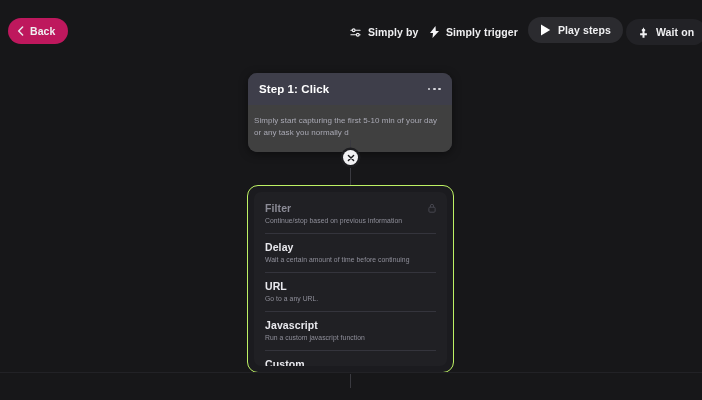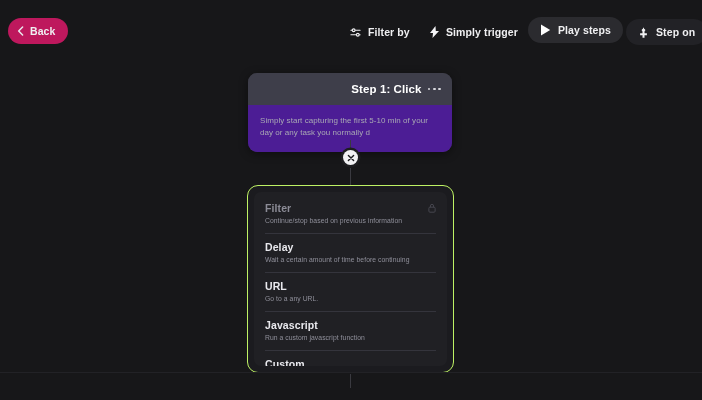--- a/index.html
+++ b/index.html
@@ -75,21 +75,21 @@
     top: 73px;
     width: 204px;
     border-radius: 9px;
     overflow: hidden;
     background: #2b2b31;
     box-shadow: 0 2px 10px rgba(0,0,0,.45);
   }
   #step-card-header {
     display: flex;
     align-items: center;
-    justify-content: flex-end;
+    justify-content: space-between;
     height: 28px;
     padding: 16px 11px;
     background: #3e3e4a;
   }
   #step-card-title {
     font-size: 11.5px;
     font-weight: bold;
     color: #ffffff;
     letter-spacing: 0.1px;
   }
@@ -97,22 +97,22 @@
     display: flex;
     gap: 2.5px;
     cursor: pointer;
     padding: 4px 0 4px 6px;
   }
   #step-card-menu-icon i {
     width: 2.8px; height: 2.8px; border-radius: 50%;
     background: #d8d8de; display: block;
   }
   #step-card-body {
-    padding: 10px 11px 12px 12px;
-    background: #4c1d95;
+    padding: 10px 11px 12px 6px;
+    background: #404040;
   }
   #step-card-desc {
     font-size: 8px;
     line-height: 1.55;
     color: #a9a9b4;
     letter-spacing: 0.05px;
   }
 
   
   .conn {
@@ -211,21 +211,21 @@
   </div>
 
   <div class="plain" id="filter-by-button">
     <span class="ico">
       <svg width="11" height="11" viewBox="0 0 12 12">
         <path d="M1 3.5h10M1 8.5h10" stroke="#f0f0f2" stroke-width="1.2" stroke-linecap="round"></path>
         <circle cx="4" cy="3.5" r="1.5" fill="#171719" stroke="#f0f0f2" stroke-width="1.2"></circle>
         <circle cx="8.5" cy="8.5" r="1.5" fill="#171719" stroke="#f0f0f2" stroke-width="1.2"></circle>
       </svg>
     </span>
-    <span>Filter by</span>
+    <span>Simply by</span>
   </div>
 
   <div class="plain" id="setup-trigger-button">
     <span class="ico">
       <svg width="9" height="12" viewBox="0 0 9 12">
         <path d="M5.5 0 0 7h3l-.5 5L9 5H5.8z" fill="#f5f5f7"></path>
       </svg>
     </span>
     <span>Simply trigger</span>
   </div>
@@ -240,21 +240,21 @@
   </div>
 
   <div class="pill" id="turn-on-button">
     <span class="ico">
       <svg width="11" height="11" viewBox="0 0 12 12">
         <path d="M6 0.3c.5 1.6 1.1 2.5 2.2 3.1-.9.5-1.5 1.1-2.2 2.3C5.3 4.5 4.7 3.9 3.8 3.4 4.9 2.8 5.5 1.9 6 0.3z" fill="#f0f0f2" transform="translate(0,0)"></path>
         <path d="M6 .8c.45 1.5 1 2.2 2.1 2.7-1 .5-1.65 1.2-2.1 2.6-.45-1.4-1.1-2.1-2.1-2.6C5 3 5.55 2.3 6 .8z" fill="#f0f0f2"></path>
         <path d="M4.9 4.2h2.2v2.6h2.6v2.2H7.1v2.6H4.9V9H2.3V6.8h2.6z" fill="#f0f0f2"></path>
       </svg>
     </span>
-    <span>Step on</span>
+    <span>Wait on</span>
   </div>
 
 </div>
 
 <div id="canvas">
 
   <div id="step-card">
     <div id="step-card-header">
       <span id="step-card-title">Step 1: Click</span>
       <span id="step-card-menu-icon">

